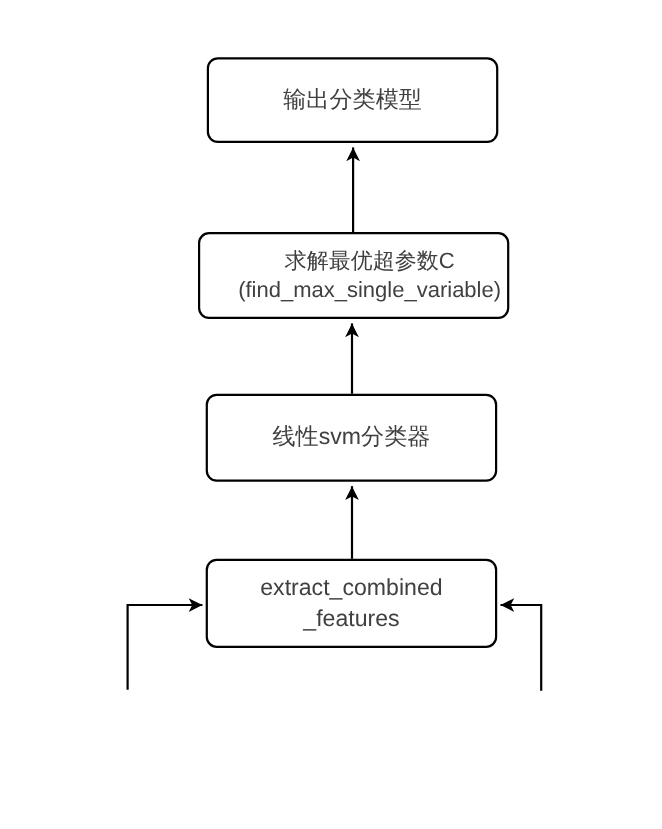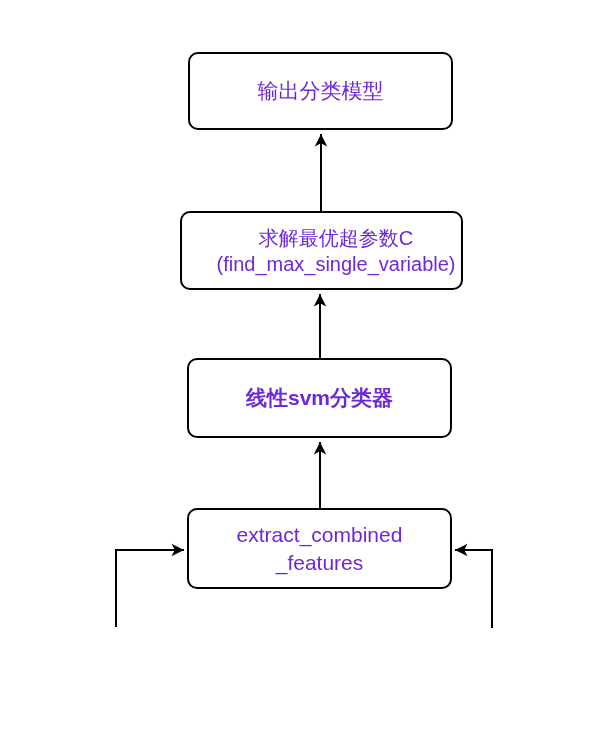--- a/index.html
+++ b/index.html
@@ -6,21 +6,21 @@
     margin: 0;
     padding: 0;
     background: #ffffff;
   }
   .canvas {
     position: relative;
     width: 602px;
     height: 754px;
     background: #ffffff;
     font-family: "Liberation Sans", sans-serif;
-    color: #6d28d9;
+    color: #404040;
     overflow: hidden;
   }
   .edges-layer {
     position: absolute;
     left: 0;
     top: 0;
     width: 602px;
     height: 754px;
   }
   .node {
@@ -34,21 +34,21 @@
     align-items: center;
     justify-content: center;
     text-align: center;
     font-size: 21px;
     line-height: 1.3;
     white-space: nowrap;
   }
   .node span { display: block; }
   #node-output   { left: 188px; top: 52px;  width: 265px; height: 78px; }
   #node-findmax  { left: 180px; top: 211px; width: 283px; height: 79px; font-size: 20px; padding-left: 29px; }
-  #node-svm      { left: 187px; top: 358px; width: 265px; height: 80px; font-weight: bold; }
+  #node-svm      { left: 187px; top: 358px; width: 265px; height: 80px; }
   #node-extract  { left: 187px; top: 508px; width: 265px; height: 81px; text-align: center; }
   #node-text     { left: 51px;  top: 627px; width: 118px; height: 75px; }
   #node-label    { left: 428px; top: 628px; width: 124px; height: 75px; }
 </style>
 </head>
 <body>
 
 <div class="canvas">
 
   <svg class="edges-layer" viewBox="0 0 602 754" xmlns="http://www.w3.org/2000/svg">

